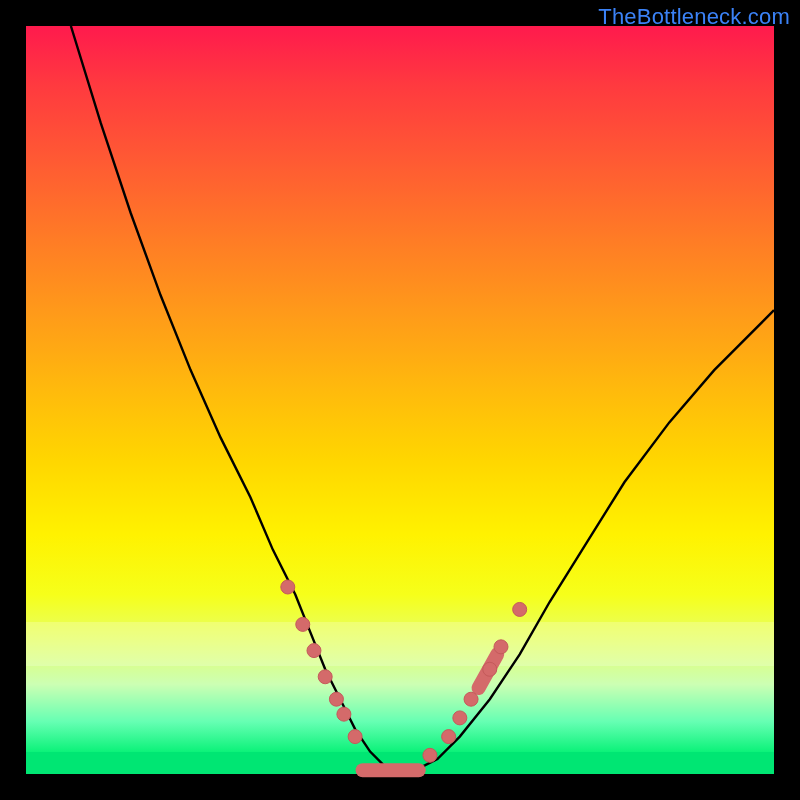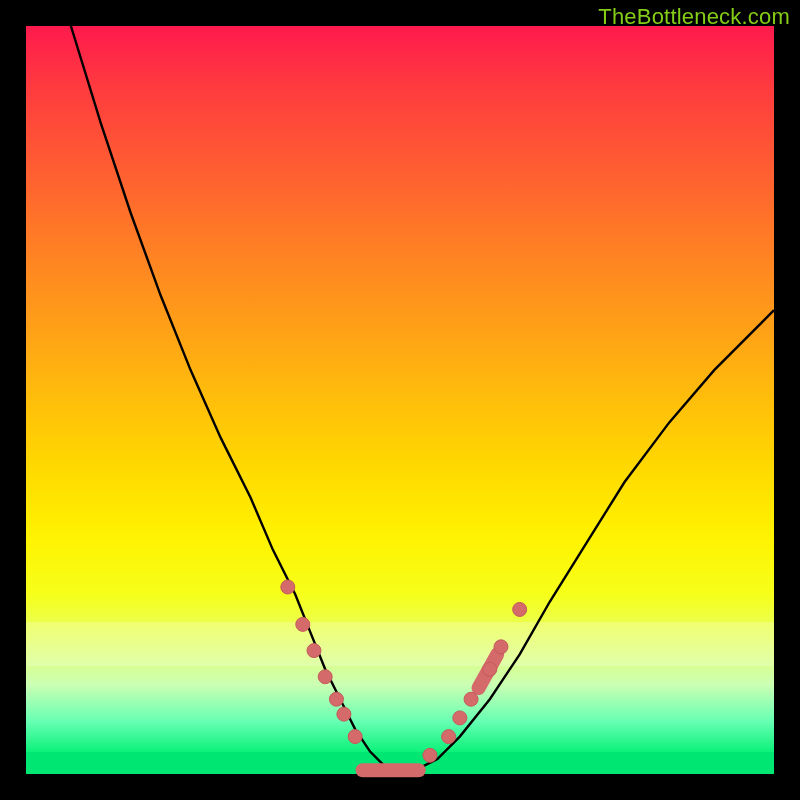--- a/index.html
+++ b/index.html
@@ -62,21 +62,21 @@
     left: 0;
     top: 0;
     width: 748px;
     height: 748px;
     overflow: visible;
   }
   .watermark {
     position: absolute;
     top: 4px;
     right: 10px;
-    color: #84cc16;
+    color: #3b82f6;
     font-size: 22px;
     font-weight: 500;
     letter-spacing: 0.2px;
   }
   .dot {
     fill: #d46a6a;
     stroke: #c45a5a;
     stroke-width: 1;
   }
   .segment {

